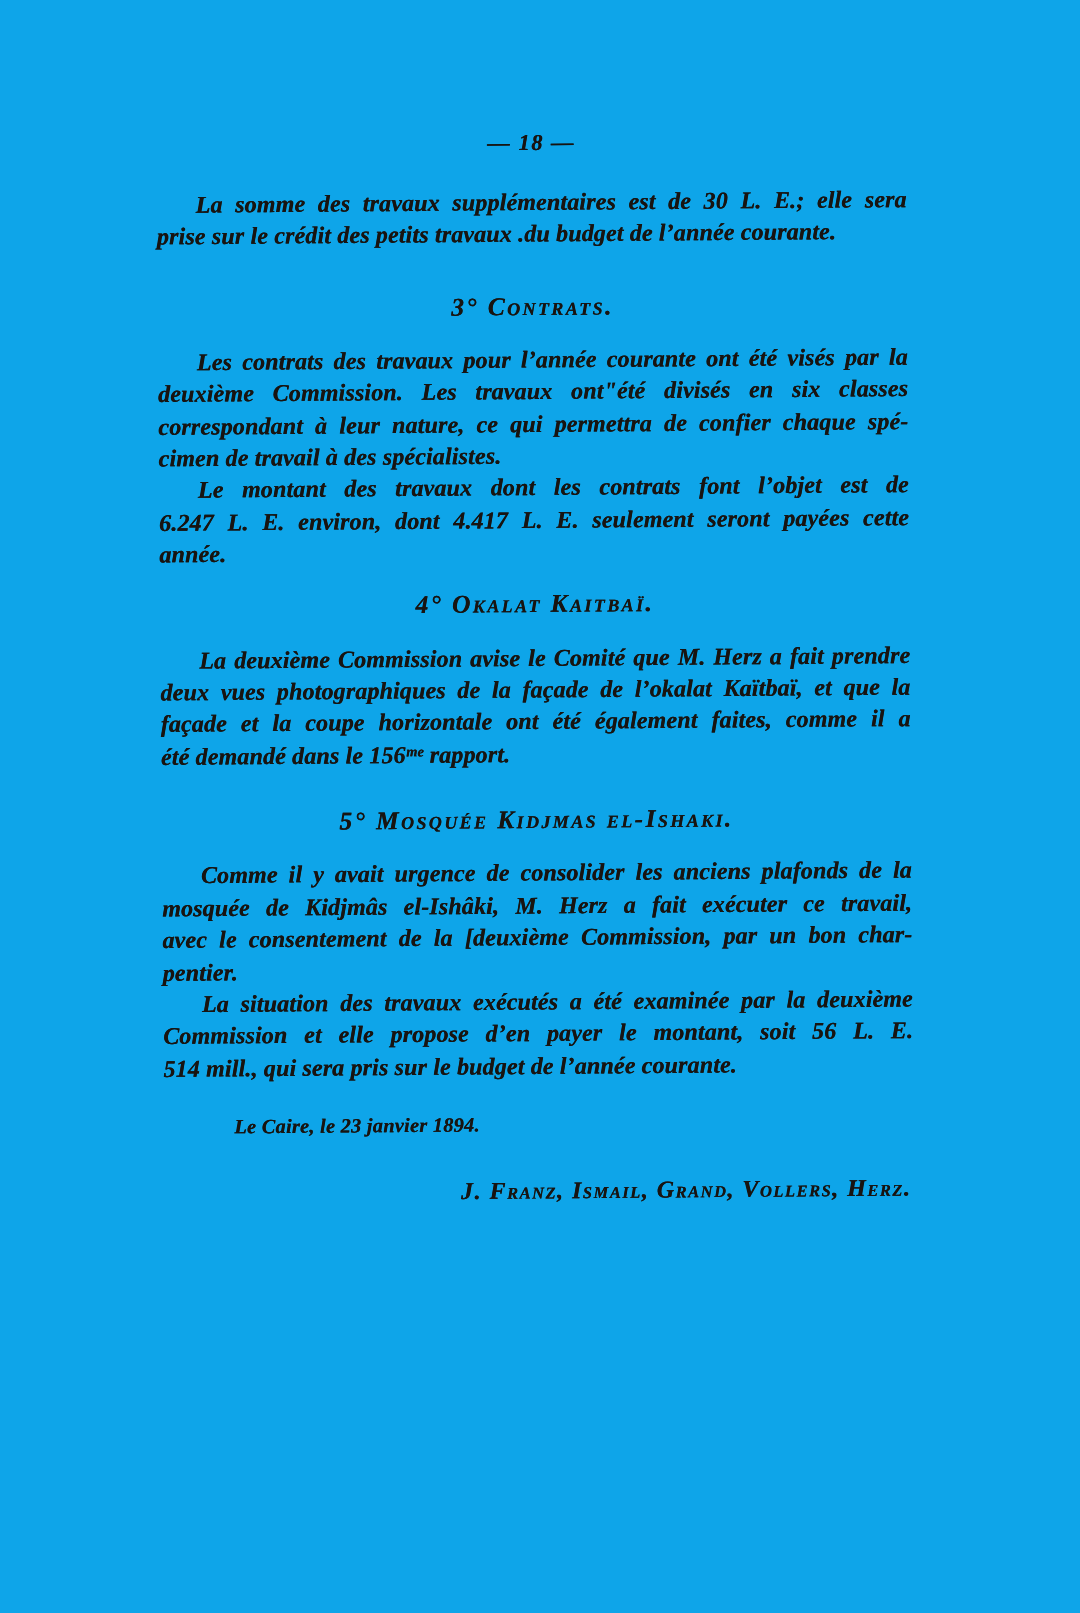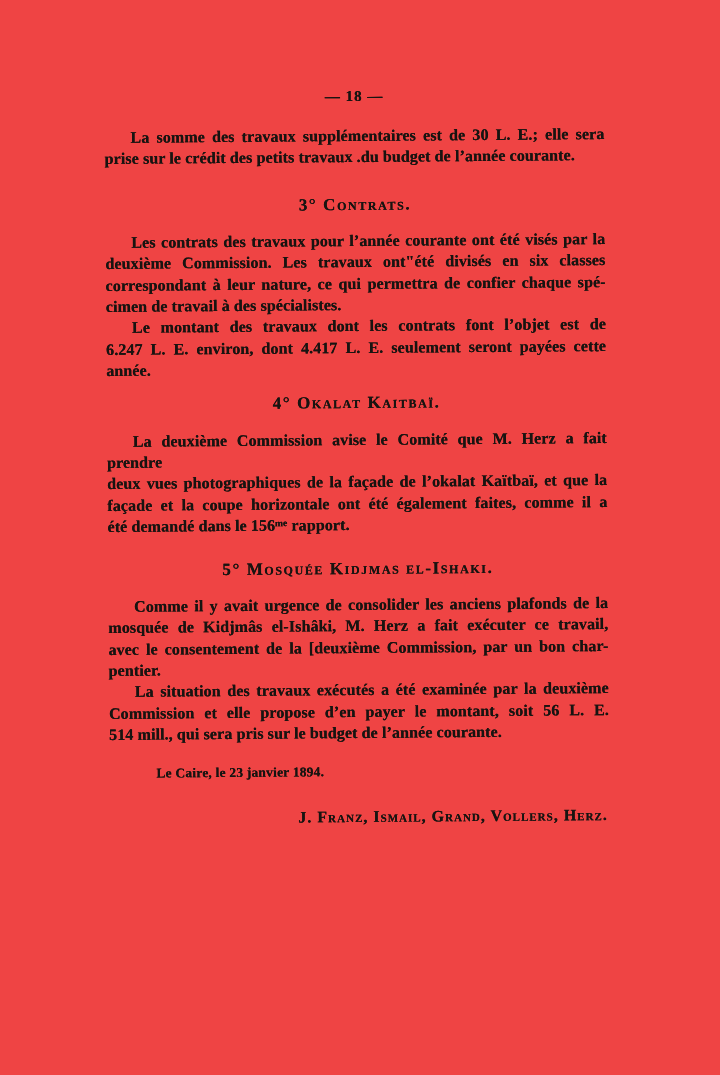--- a/index.html
+++ b/index.html
@@ -4,26 +4,27 @@
 <style>
   html, body {
     margin: 0;
     padding: 0;
     background: #ffffff;
   }
   .sheet {
     position: relative;
     width: 720px;
     height: 1075px;
-    background: #ef4444;
+    background: #0ea5e9;
     overflow: hidden;
     color: #181411;
     font-family: "Liberation Serif", "DejaVu Serif", serif;
     font-weight: bold;
     text-shadow: 0.2px 0 0 currentColor; 
+    font-style: italic;
   }
   .content {
     position: absolute;
     left: 104px;
     top: 88px;
     width: 500px;
     transform: rotate(-0.45deg); 
     transform-origin: 50% 0;
   }
   .pageno {

